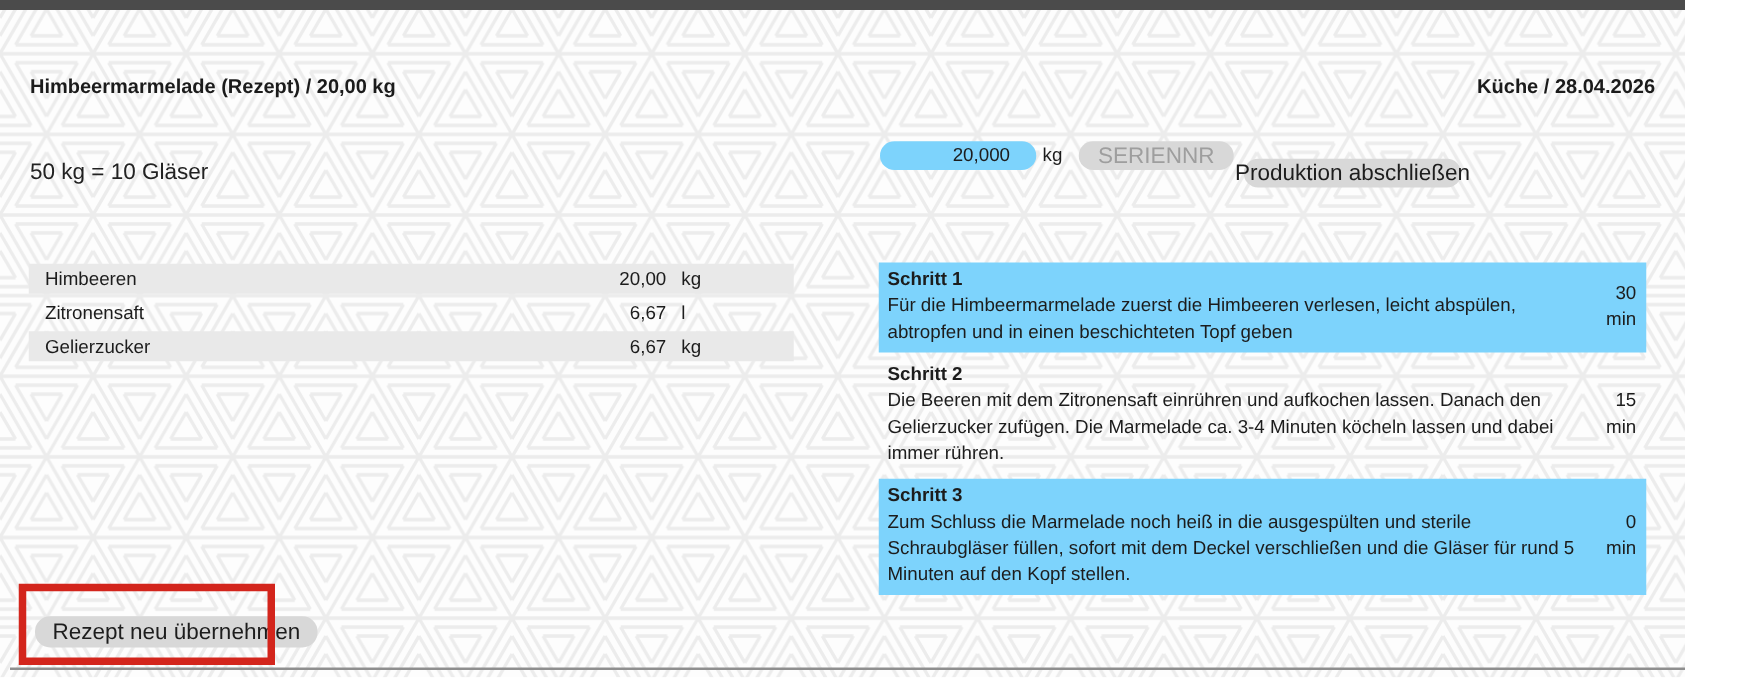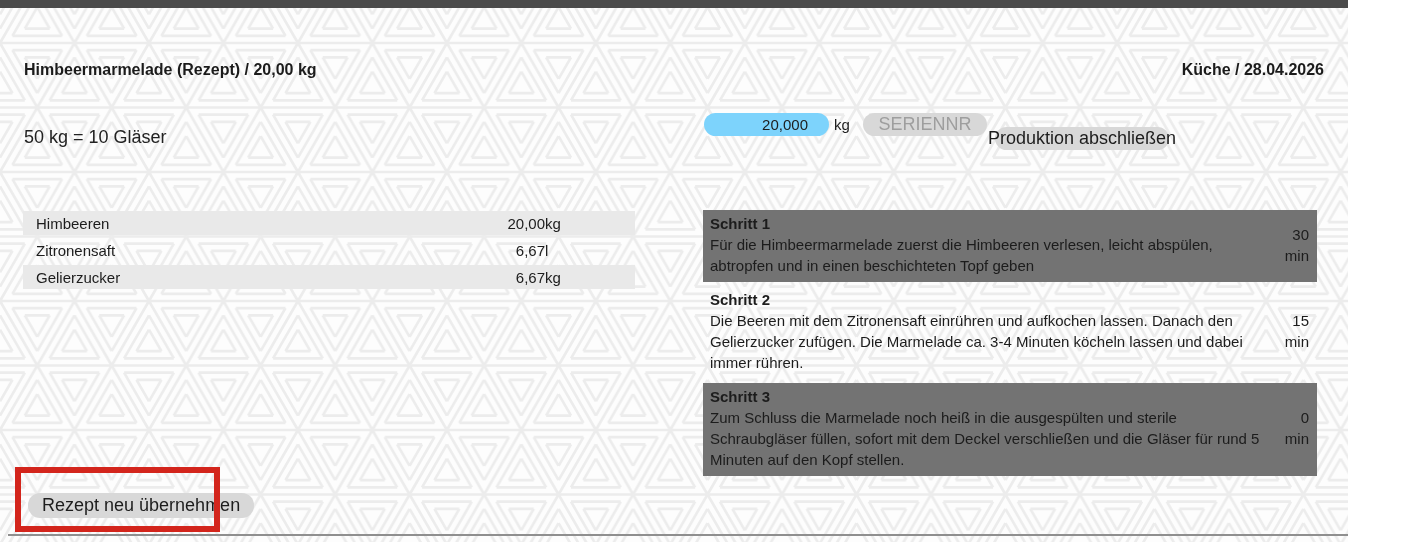--- a/index.html
+++ b/index.html
@@ -39,27 +39,27 @@
   }
   #amount-unit { left:834px; top:113px; height:23px; line-height:23px; font-size:15px; }
   #serial-btn  { left:863px; top:113px; width:124px; height:23px; color:#9e9e9e; }
   #finish-btn  { left:995px; top:127px; width:174px; height:23px; }
 
   
   #ingredients { left:23px; top:211px; width:612px; }
   .ing-row { height:24px; margin-bottom:3px; display:flex; align-items:center; font-size:15px; }
   .ing-row.shaded { background:#e9e9e9; }
   .ing-name { flex:1; padding-left:13px; }
-  .ing-qty  { width:92px; text-align:right; }
+  .ing-qty  { width:92px; text-align:right; padding-right:12px; }
   .ing-unit { width:90px; text-align:left; }
 
   
   #steps { left:703px; top:210px; width:614px; display:flex; flex-direction:column; gap:4px; }
   .step { display:flex; padding:3px 8px 6px 7px; }
-  .step.shaded { background:#737373; }
+  .step.shaded { background:#7dd3fc; }
   .step-main { width:556px; }
   .step-title { font-size:15px; font-weight:bold; line-height:21px; }
   .step-text  { font-size:15px; line-height:21px; }
   .step-time  { flex:1; display:flex; flex-direction:column; justify-content:center;
                 align-items:flex-end; font-size:15px; line-height:21px; }
 
   
   #copy-recipe-btn { position:absolute; z-index:1; left:28px;  top:493px; height:25px; padding:0 14px; }
   #goods-issue-btn { position:absolute; z-index:1; left:223px; top:493px; height:25px; padding:0 14px; }
 

